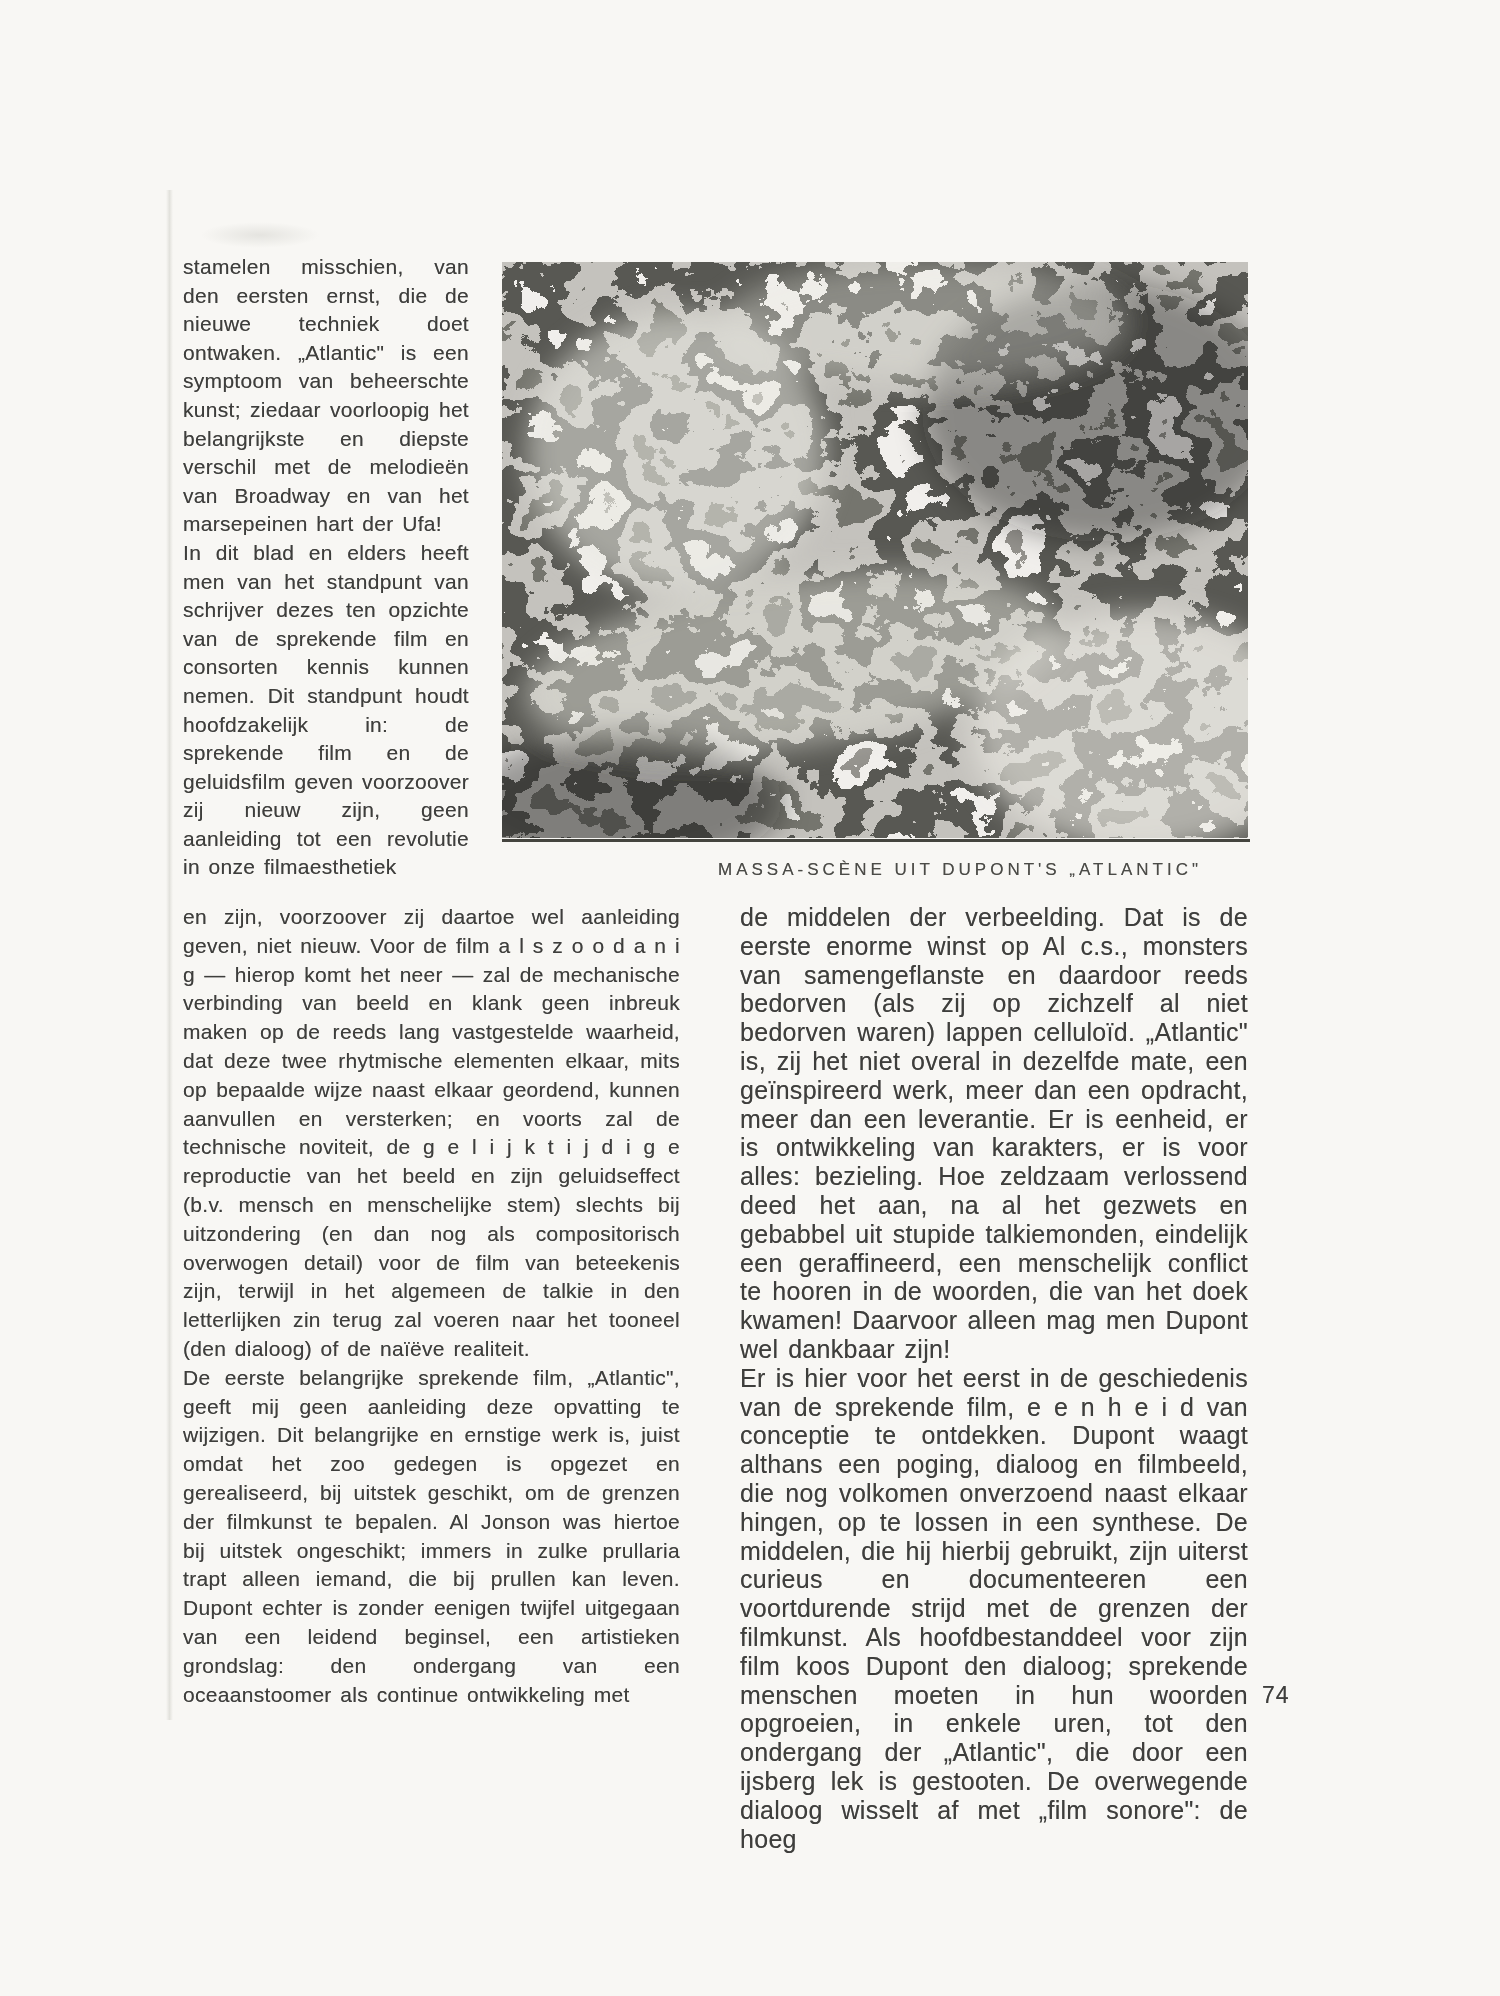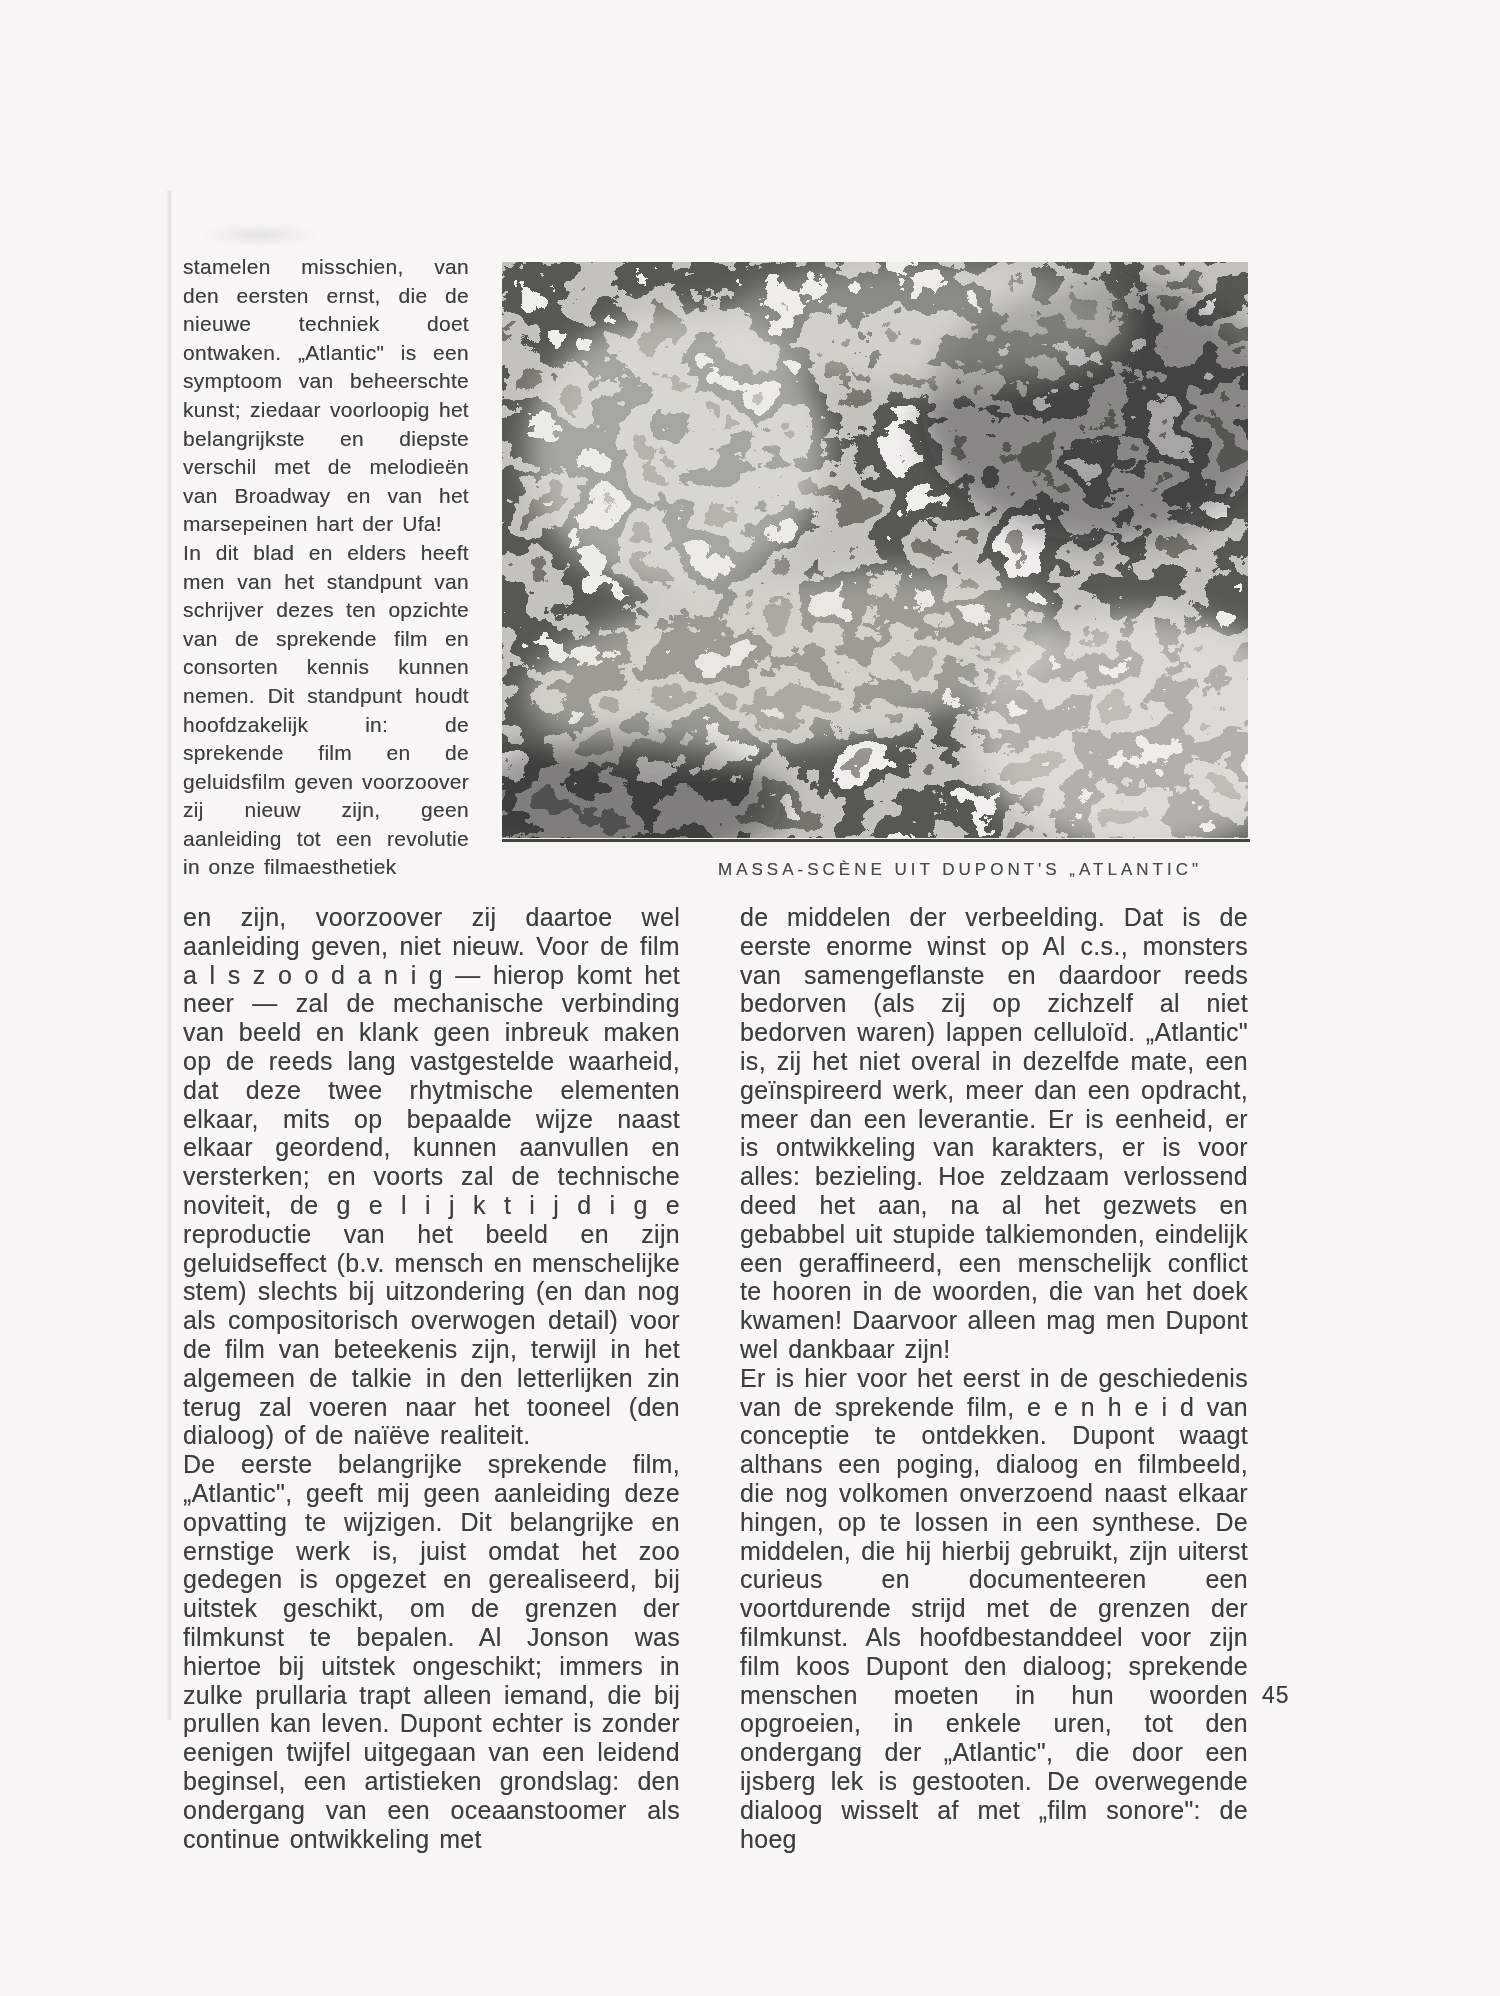--- a/index.html
+++ b/index.html
@@ -36,21 +36,21 @@
   .col p { margin: 0; }
   .narrow-col {
     left: 183px; top: 253px;
     width: 286px;
     font-size: 21px;
     line-height: 28.6px;
   }
   .left-col {
     left: 183px; top: 903px;
     width: 497px;
-    font-size: 25px;
+    font-size: 21px;
     line-height: 28.8px;
   }
   .right-col {
     left: 740px; top: 903px;
     width: 508px;
     font-size: 25px;
     line-height: 28.8px;
   }
   .photo-frame {
     position: absolute;
@@ -135,15 +135,15 @@
   <div class="col left-col">
     <p>en zijn, voorzoover zij daartoe wel aanleiding geven, niet nieuw. Voor de film a l s z o o d a n i g — hierop komt het neer — zal de mechanische verbinding van beeld en klank geen inbreuk maken op de reeds lang vastgestelde waarheid, dat deze twee rhytmische elementen elkaar, mits op bepaalde wijze naast elkaar geordend, kunnen aanvullen en versterken; en voorts zal de technische noviteit, de g e l i j k t i j d i g e reproductie van het beeld en zijn geluidseffect (b.v. mensch en menschelijke stem) slechts bij uitzondering (en dan nog als compositorisch overwogen detail) voor de film van beteekenis zijn, terwijl in het algemeen de talkie in den letterlijken zin terug zal voeren naar het tooneel (den dialoog) of de naïëve realiteit.</p>
     <p>De eerste belangrijke sprekende film, „Atlantic", geeft mij geen aanleiding deze opvatting te wijzigen. Dit belangrijke en ernstige werk is, juist omdat het zoo gedegen is opgezet en gerealiseerd, bij uitstek geschikt, om de grenzen der filmkunst te bepalen. Al Jonson was hiertoe bij uitstek ongeschikt; immers in zulke prullaria trapt alleen iemand, die bij prullen kan leven. Dupont echter is zonder eenigen twijfel uitgegaan van een leidend beginsel, een artistieken grondslag: den ondergang van een oceaanstoomer als continue ontwikkeling met</p>
   </div>
 
   <div class="col right-col">
     <p>de middelen der verbeelding. Dat is de eerste enorme winst op Al c.s., monsters van samengeflanste en daardoor reeds bedorven (als zij op zichzelf al niet bedorven waren) lappen celluloïd. „Atlantic" is, zij het niet overal in dezelfde mate, een geïnspireerd werk, meer dan een opdracht, meer dan een leverantie. Er is eenheid, er is ontwikkeling van karakters, er is voor alles: bezieling. Hoe zeldzaam verlossend deed het aan, na al het gezwets en gebabbel uit stupide talkiemonden, eindelijk een geraffineerd, een menschelijk conflict te hooren in de woorden, die van het doek kwamen! Daarvoor alleen mag men Dupont wel dankbaar zijn!</p>
     <p>Er is hier voor het eerst in de geschiedenis van de sprekende film, e e n h e i d van conceptie te ontdekken. Dupont waagt althans een poging, dialoog en filmbeeld, die nog volkomen onverzoend naast elkaar hingen, op te lossen in een synthese. De middelen, die hij hierbij gebruikt, zijn uiterst curieus en documenteeren een voortdurende strijd met de grenzen der filmkunst. Als hoofdbestanddeel voor zijn film koos Dupont den dialoog; sprekende menschen moeten in hun woorden opgroeien, in enkele uren, tot den ondergang der „Atlantic", die door een ijsberg lek is gestooten. De overwegende dialoog wisselt af met „film sonore": de hoeg</p>
   </div>
 
-  <div class="page-number">45</div>
+  <div class="page-number">74</div>
 
 </div>
 
 </body></html>

